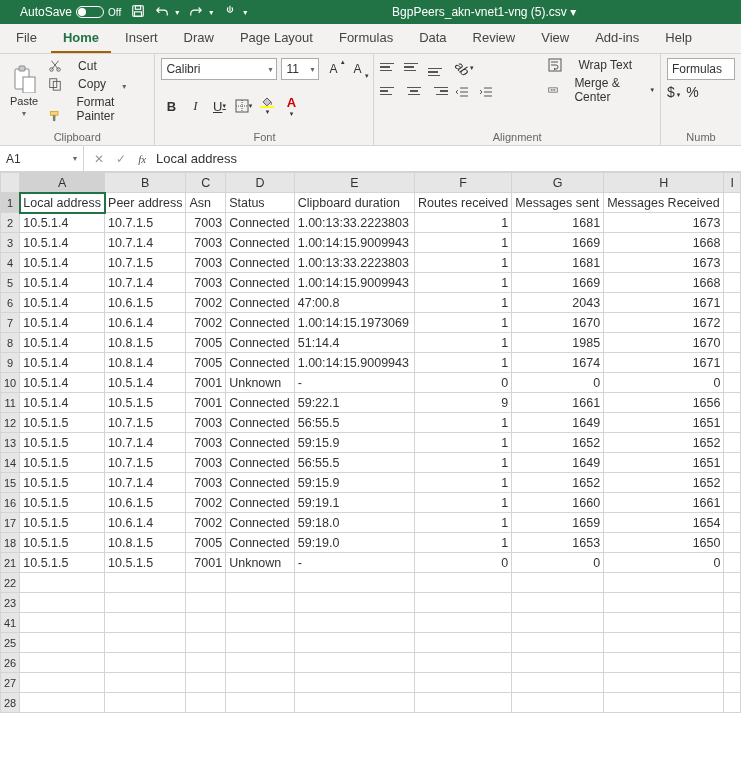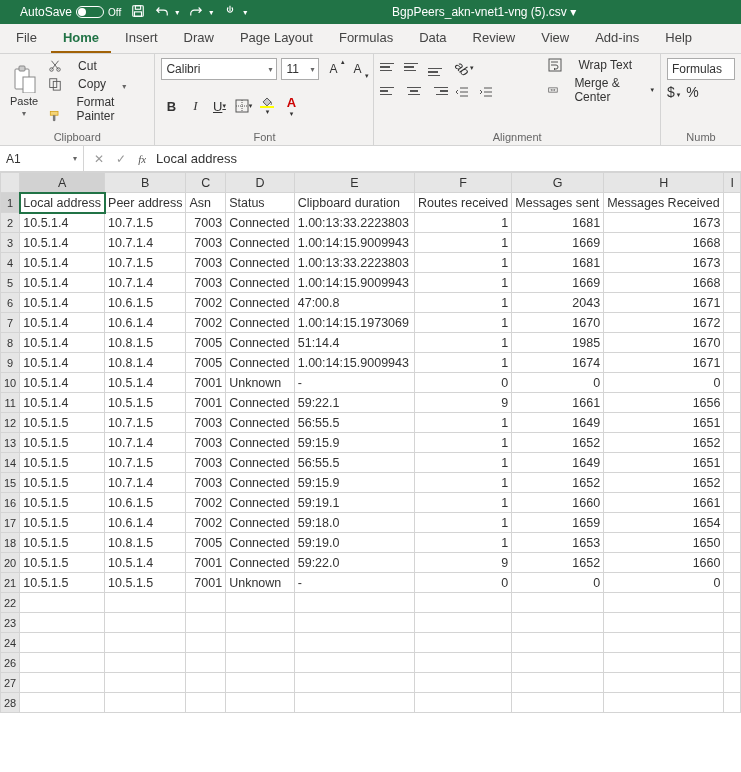--- a/index.html
+++ b/index.html
@@ -539,32 +539,20 @@
           <td class="col-B txt">10.8.1.5</td>
           <td class="col-C num">7005</td>
           <td class="col-D txt">Connected</td>
           <td class="col-E txt">59:19.0</td>
           <td class="col-F num">1</td>
           <td class="col-G num">1653</td>
           <td class="col-H num">1650</td>
           <td class="col-I txt"></td>
         </tr>
         <tr>
-          <th>20</th>
-          <td class="col-A txt">10.5.1.5</td>
-          <td class="col-B txt">10.5.1.4</td>
-          <td class="col-C num">7001</td>
-          <td class="col-D txt">Connected</td>
-          <td class="col-E txt">59:22.0</td>
-          <td class="col-F num">9</td>
-          <td class="col-G num">1652</td>
-          <td class="col-H num">1660</td>
-          <td class="col-I txt"></td>
-        </tr>
-        <tr>
           <th>21</th>
           <td class="col-A txt">10.5.1.5</td>
           <td class="col-B txt">10.5.1.5</td>
           <td class="col-C num">7001</td>
           <td class="col-D txt">Unknown</td>
           <td class="col-E txt">-</td>
           <td class="col-F num">0</td>
           <td class="col-G num">0</td>
           <td class="col-H num">0</td>
           <td class="col-I txt"></td>
@@ -587,21 +575,33 @@
           <td class="col-B"></td>
           <td class="col-C"></td>
           <td class="col-D"></td>
           <td class="col-E"></td>
           <td class="col-F"></td>
           <td class="col-G"></td>
           <td class="col-H"></td>
           <td class="col-I"></td>
         </tr>
         <tr>
-          <th>24</th>
+          <th>41</th>
+          <td class="col-A"></td>
+          <td class="col-B"></td>
+          <td class="col-C"></td>
+          <td class="col-D"></td>
+          <td class="col-E"></td>
+          <td class="col-F"></td>
+          <td class="col-G"></td>
+          <td class="col-H"></td>
+          <td class="col-I"></td>
+        </tr>
+        <tr>
+          <th>25</th>
           <td class="col-A"></td>
           <td class="col-B"></td>
           <td class="col-C"></td>
           <td class="col-D"></td>
           <td class="col-E"></td>
           <td class="col-F"></td>
           <td class="col-G"></td>
           <td class="col-H"></td>
           <td class="col-I"></td>
         </tr>

